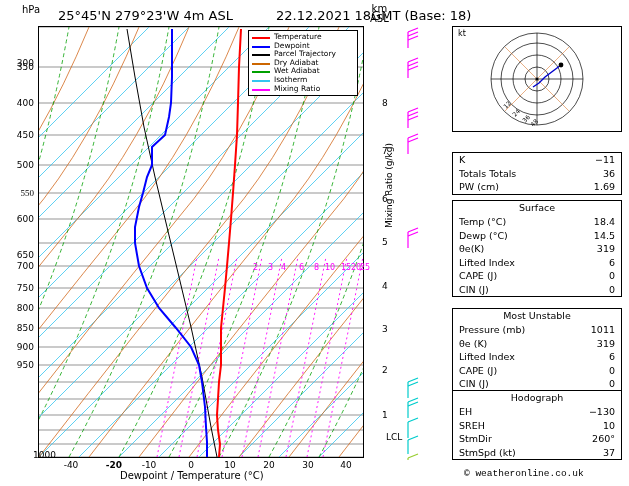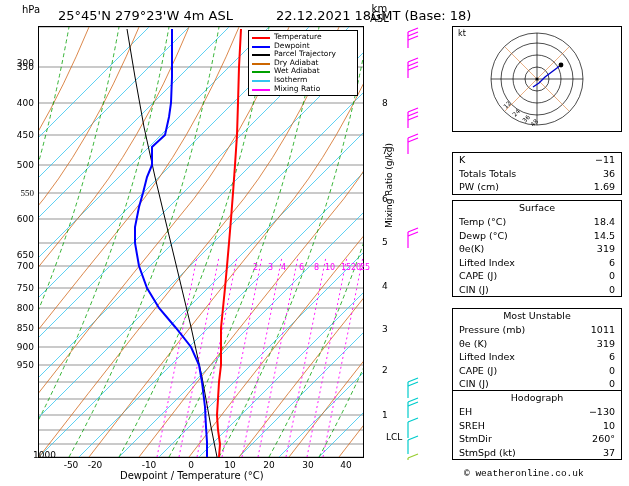--- a/index.html
+++ b/index.html
@@ -157,22 +157,22 @@
 <div class="abs ylab" style="left:4px;top:214px;">600</div>
 <div class="abs ylab" style="left:4px;top:238px;margin-top:12px;">650</div>
 <div class="abs ylab" style="left:4px;top:261px;">700</div>
 <div class="abs ylab" style="left:4px;top:283px;">750</div>
 <div class="abs ylab" style="left:4px;top:303px;">800</div>
 <div class="abs ylab" style="left:4px;top:323px;">850</div>
 <div class="abs ylab" style="left:4px;top:342px;">900</div>
 <div class="abs ylab" style="left:4px;top:360px;">950</div>
 <div class="abs ylab" style="left:0px;top:450px;width:56px;">1000</div>
 
-<div class="abs xlab" style="left:56px;top:460px;">-50</div>
-<div class="abs xlab" style="left:80px;top:460px;">-20</div>
+<div class="abs xlab" style="left:56px;top:460px;">-40</div>
+<div class="abs xlab" style="left:99px;top:460px;font-weight:bold;">-20</div>
 <div class="abs xlab" style="left:134px;top:460px;">-10</div>
 <div class="abs xlab" style="left:176px;top:460px;">0</div>
 <div class="abs xlab" style="left:215px;top:460px;">10</div>
 <div class="abs xlab" style="left:254px;top:460px;">20</div>
 <div class="abs xlab" style="left:293px;top:460px;">30</div>
 <div class="abs xlab" style="left:331px;top:460px;">40</div>
 <div class="abs" id="xaxis-title">Dewpoint / Temperature (°C)</div>
 
 <div class="abs kmlab2" style="left:382px;top:410px;">1</div>
 <div class="abs kmlab2" style="left:382px;top:365px;">2</div>

